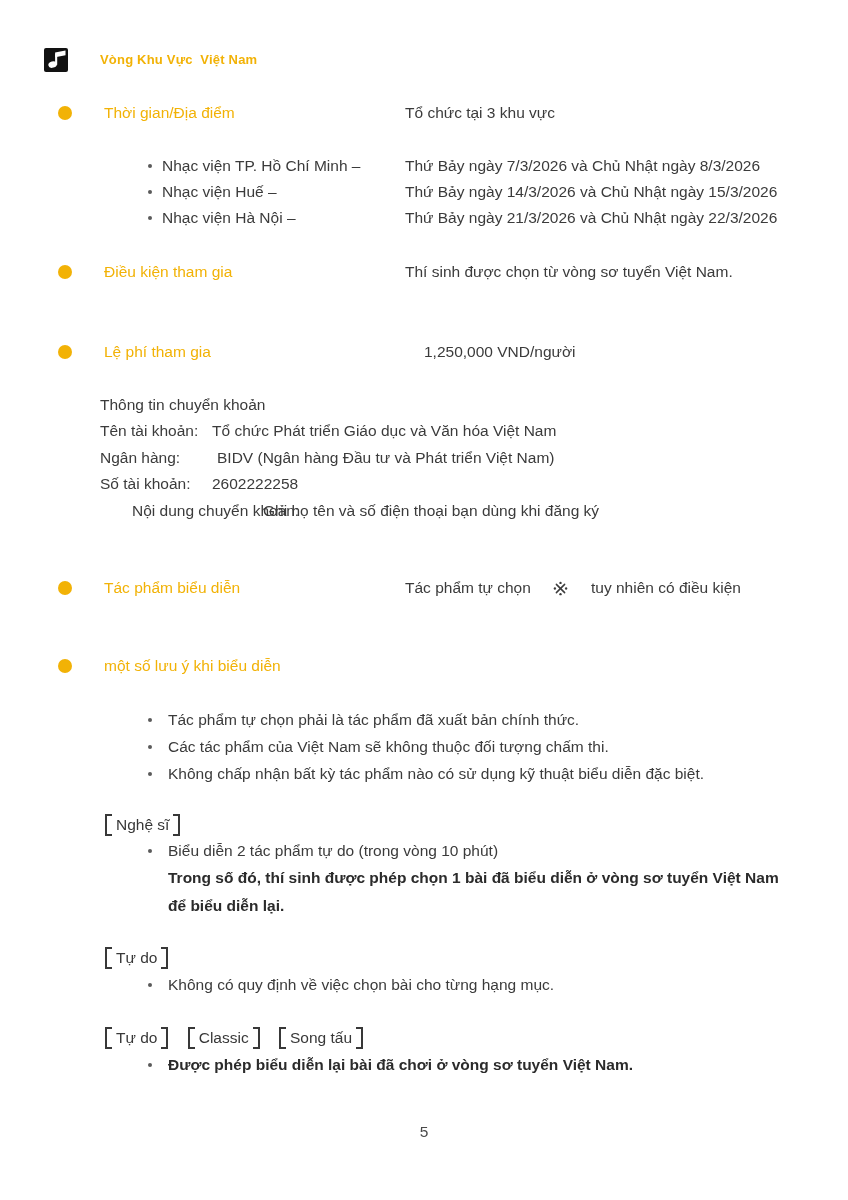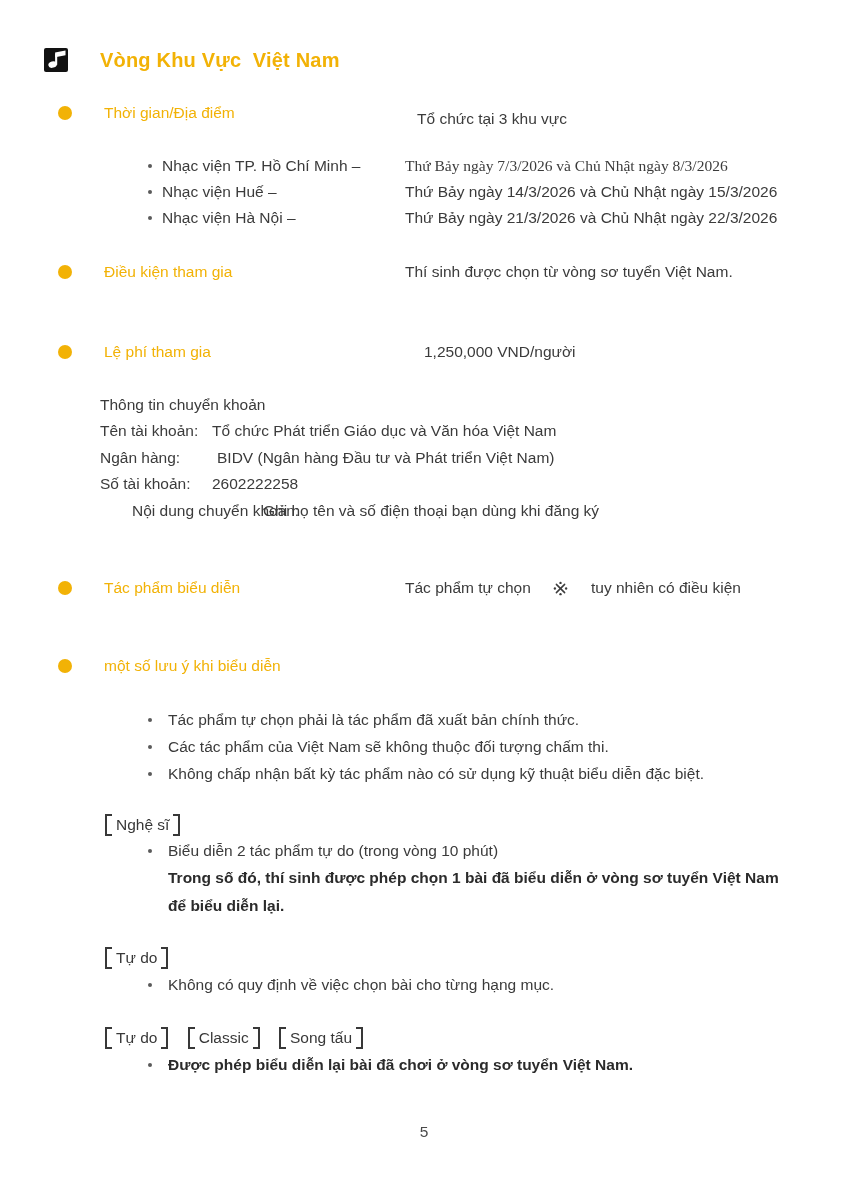--- a/index.html
+++ b/index.html
@@ -5,21 +5,21 @@
   :root{ --accent:#F2B206; --ink:#3b3b3b; --ink-bold:#2b2b2b; }
   html,body{margin:0;padding:0;background:#ffffff;}
   .page{
     position:relative; width:848px; height:1200px; margin:0 auto;
     background:#ffffff; overflow:hidden;
     font-family:"Liberation Sans","DejaVu Sans",sans-serif;
     color:var(--ink); font-size:15.5px; line-height:20px;
   }
   .abs{position:absolute;}
   .title{
-    font-size:20px; font-weight:700; color:var(--accent);
+    font-size:13px; font-weight:700; color:var(--accent);
     white-space:pre-wrap; letter-spacing:.2px;
   }
   .sec-dot{width:14px;height:14px;border-radius:50%;background:var(--accent);}
   .slabel{color:var(--accent);}
   .sval{color:var(--ink);}
   .li-dot{width:4px;height:4px;border-radius:50%;background:#5a5a5a;}
   .bold{font-weight:700;color:var(--ink-bold);text-align:center;}
   .btag{
     display:inline-block; position:relative; padding:1px 11px; margin-right:15px;
     color:#383838;
@@ -43,26 +43,26 @@
       <rect x="0" y="0" width="24" height="24" rx="2" fill="#121212"></rect>
       <ellipse cx="8.6" cy="16.6" rx="4.3" ry="3.1" fill="#ffffff" transform="rotate(-16 8.6 16.6)"></ellipse>
       <rect x="11.1" y="6.2" width="2.1" height="10.6" fill="#ffffff"></rect>
       <path d="M11.1 4.6 L21.5 2.4 L21.5 7.2 L11.1 9.2 Z" fill="#ffffff"></path>
     </svg>
   </div>
   <div class="abs title" style="left:100px;top:50px;">Vòng Khu Vực  Việt Nam</div>
 
   <div class="abs sec-dot" style="left:58px;top:106px;"></div>
   <div class="abs slabel" style="left:104px;top:103px;">Thời gian/Địa điểm</div>
-  <div class="abs sval" style="left:405px;top:109px;margin-left:12px;">Tổ chức tại 3 khu vực</div>
+  <div class="abs sval" style="left:405px;top:103px;">Tổ chức tại 3 khu vực</div>
 
   <div>
     <div class="abs li-dot" style="left:148px;top:164px;"></div>
     <div class="abs sval" style="left:162px;top:156px;">Nhạc viện TP. Hồ Chí Minh –</div>
-    <div class="abs sval" style="left:405px;top:156px;font-family:Liberation Serif, serif;">Thứ Bảy ngày 7/3/2026 và Chủ Nhật ngày 8/3/2026</div>
+    <div class="abs sval" style="left:405px;top:156px;">Thứ Bảy ngày 7/3/2026 và Chủ Nhật ngày 8/3/2026</div>
 
     <div class="abs li-dot" style="left:148px;top:190px;"></div>
     <div class="abs sval" style="left:162px;top:182px;">Nhạc viện Huế –</div>
     <div class="abs sval" style="left:405px;top:182px;">Thứ Bảy ngày 14/3/2026 và Chủ Nhật ngày 15/3/2026</div>
 
     <div class="abs li-dot" style="left:148px;top:216px;"></div>
     <div class="abs sval" style="left:162px;top:208px;">Nhạc viện Hà Nội –</div>
     <div class="abs sval" style="left:405px;top:208px;">Thứ Bảy ngày 21/3/2026 và Chủ Nhật ngày 22/3/2026</div>
   </div>
 

